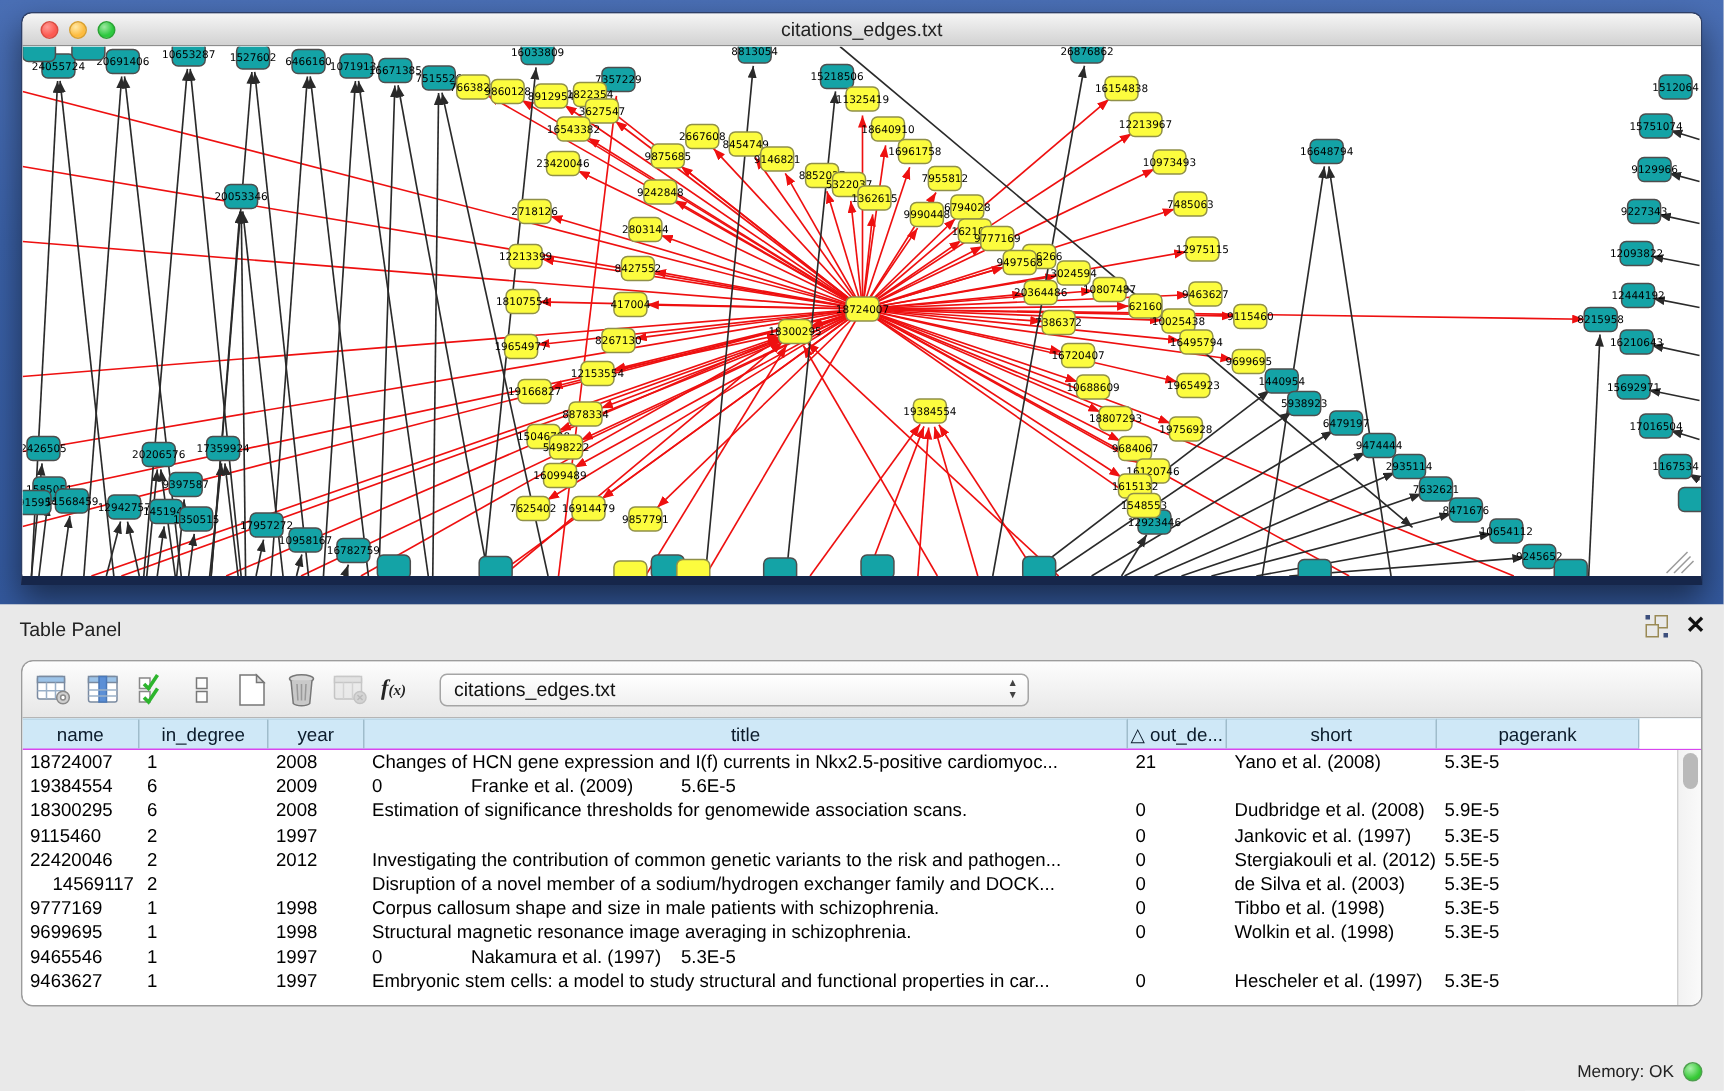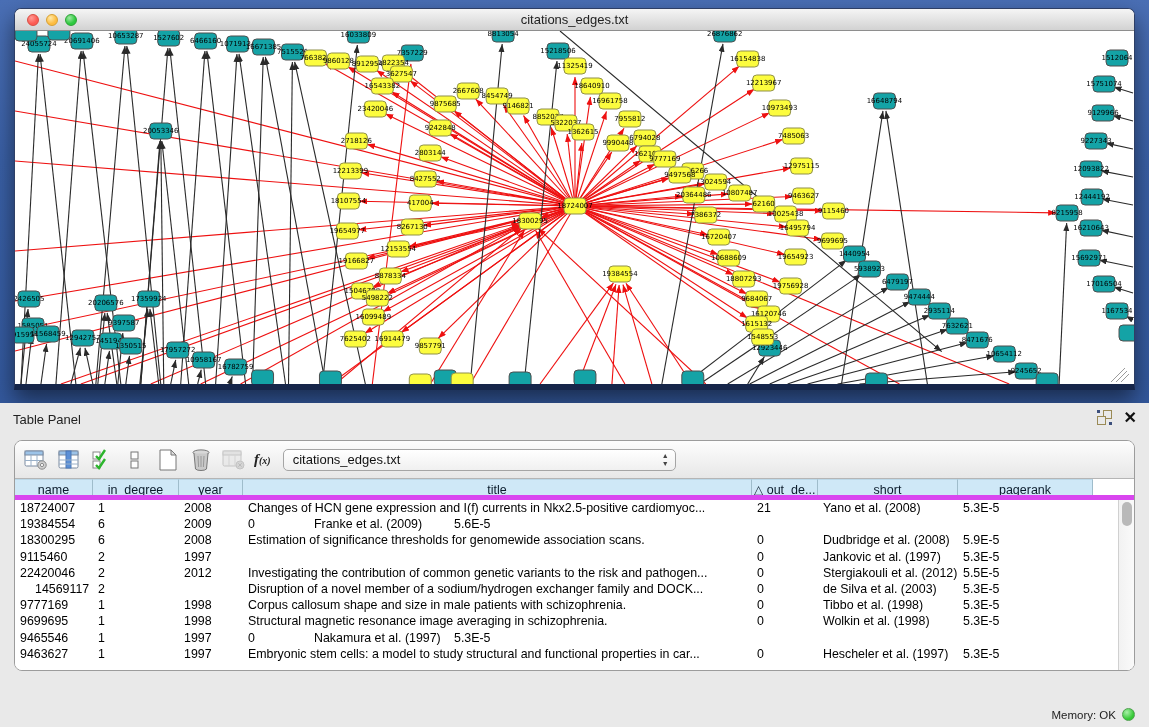--- a/index.html
+++ b/index.html
@@ -31,29 +31,29 @@
   .float-ic { position:relative; width:15px; height:15px; }
   .float-ic .sq1 { position:absolute; left:0; bottom:0; width:9px; height:9px; border:1.5px solid #9a8a55; background:#e9e9e9; }
   .float-ic .sq2 { position:absolute; right:0; top:0; width:9px; height:9px; border:1.5px solid #9a8a55; background:#e9e9e9; }
   .float-ic .dot { position:absolute; width:3px; height:3px; background:#3c4f7c; }
   .close-ic { font-size:16px; font-weight:bold; color:#111; line-height:15px; }
   .tool-box { position:absolute; left:14px; top:37px; width:1121px; height:231px;
     background:#fff; border:1px solid #9c9c9c; border-radius:8px; overflow:hidden; }
   .toolbar { height:38px; background:linear-gradient(180deg,#fdfdfd,#e7e7e7);
     border-bottom:1px solid #b5b5b5; display:flex; align-items:center; padding-left:8px; }
   .tb-ic { width:26px; height:24px; margin-right:7px; display:flex; align-items:center; justify-content:center; }
-  .fx { font-family:"Liberation Serif", serif; font-style:italic; font-weight:bold; font-size:15px; color:#222; }
+  .fx { font-family:"Liberation Serif", serif; font-style:italic; font-weight:bold; font-size:15px; color:#222; margin-right:10px; }
   .fx small { font-size:10px; }
   .combo { position:relative; width:393px; height:22px; margin-left:12px;
     background:linear-gradient(180deg,#ffffff,#f0f0f0); border:1px solid #a5a5a5;
     border-radius:5px; font-size:13px; color:#111; line-height:20px; padding-left:9px; }
   .combo .steppers { position:absolute; right:6px; top:2px; font-size:7px; color:#444; line-height:8px; text-align:center; }
   
   .grid-wrap { position:relative; height:192px; background:#fff; }
-  .grid-head { display:flex; height:21px; background:#cfe8f7; border-bottom:5px solid #d946ef; }
+  .grid-head { display:flex; height:21px; background:#cfe8f7; border-bottom:1px solid #d946ef; }
   .gh-cell { flex:none; border-right:1px solid #9fbccb; border-top:1px solid #bcd8e8;
     font-size:12.5px; color:#0b1b2b; text-align:center; line-height:20px; overflow:hidden; white-space:nowrap; }
   .gh-fill { flex:1; background:#fff; border-bottom:1px solid #fff; }
   .grid-body { position:absolute; left:0; top:21px; right:16px; bottom:0; overflow:hidden; }
   .g-row { display:flex; height:16.2px; }
   .g-cell { flex:none; font-size:12.4px; color:#000; line-height:16px;
     padding-left:5px; white-space:nowrap; overflow:hidden; }
   .vscroll { position:absolute; right:0; top:21px; width:16px; bottom:0;
     background:linear-gradient(90deg,#f2f2f2,#fafafa); border-left:1px solid #d0d0d0; }
   .vthumb { position:absolute; left:2.5px; top:2px; width:10px; height:24px; background:#b9b9b9; border-radius:6px; }

